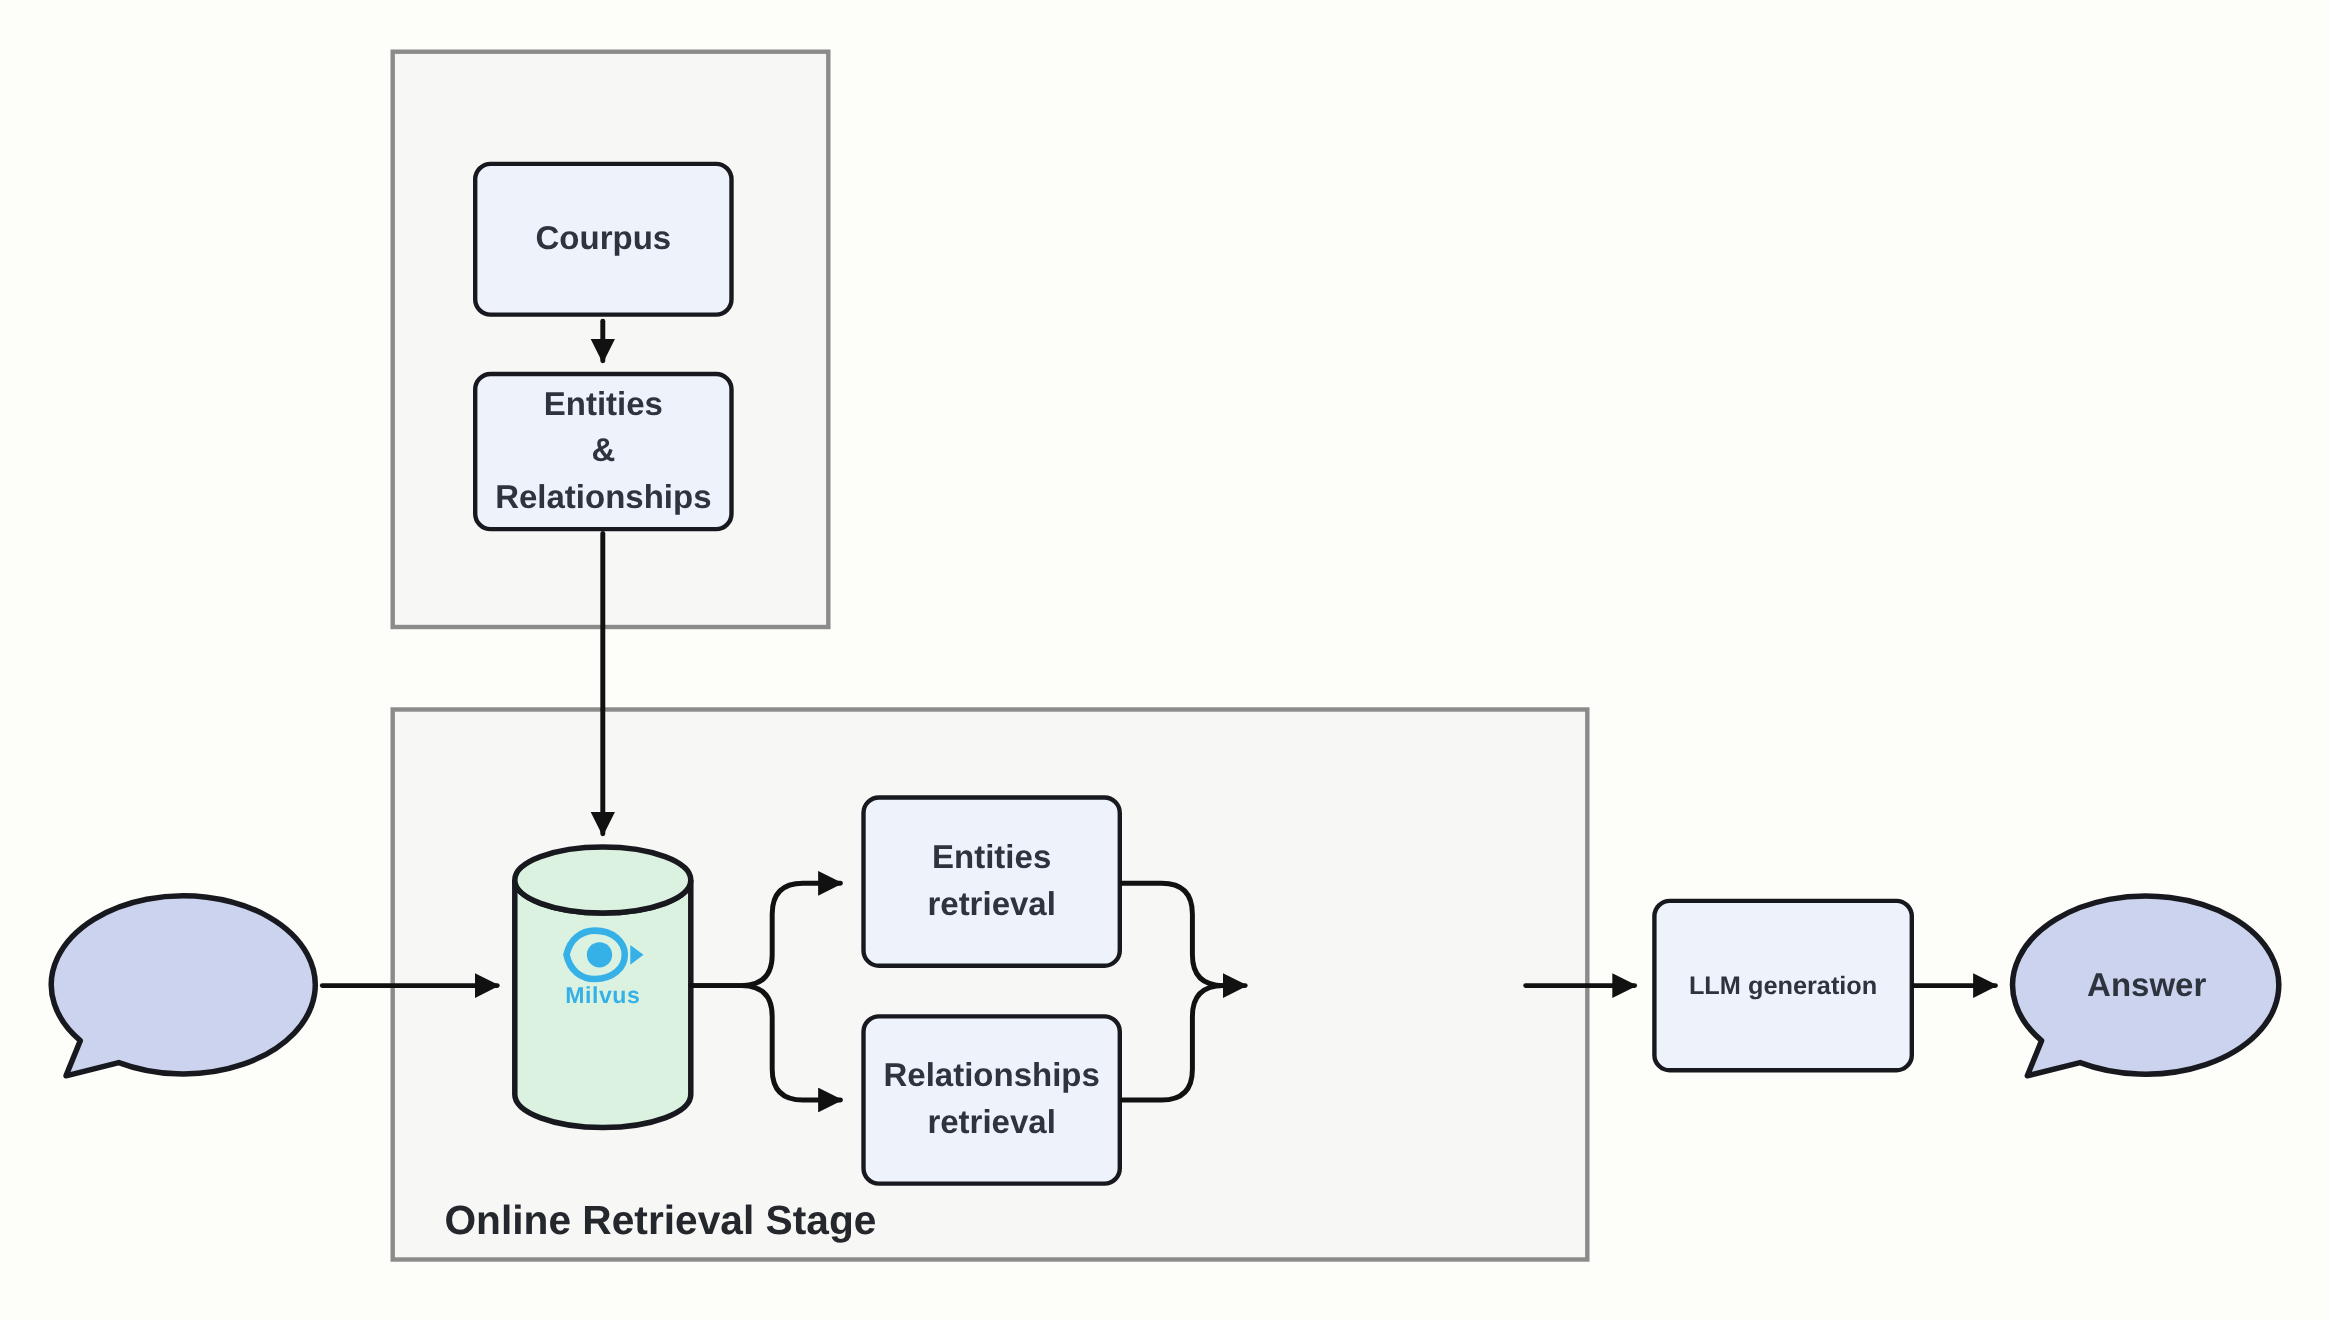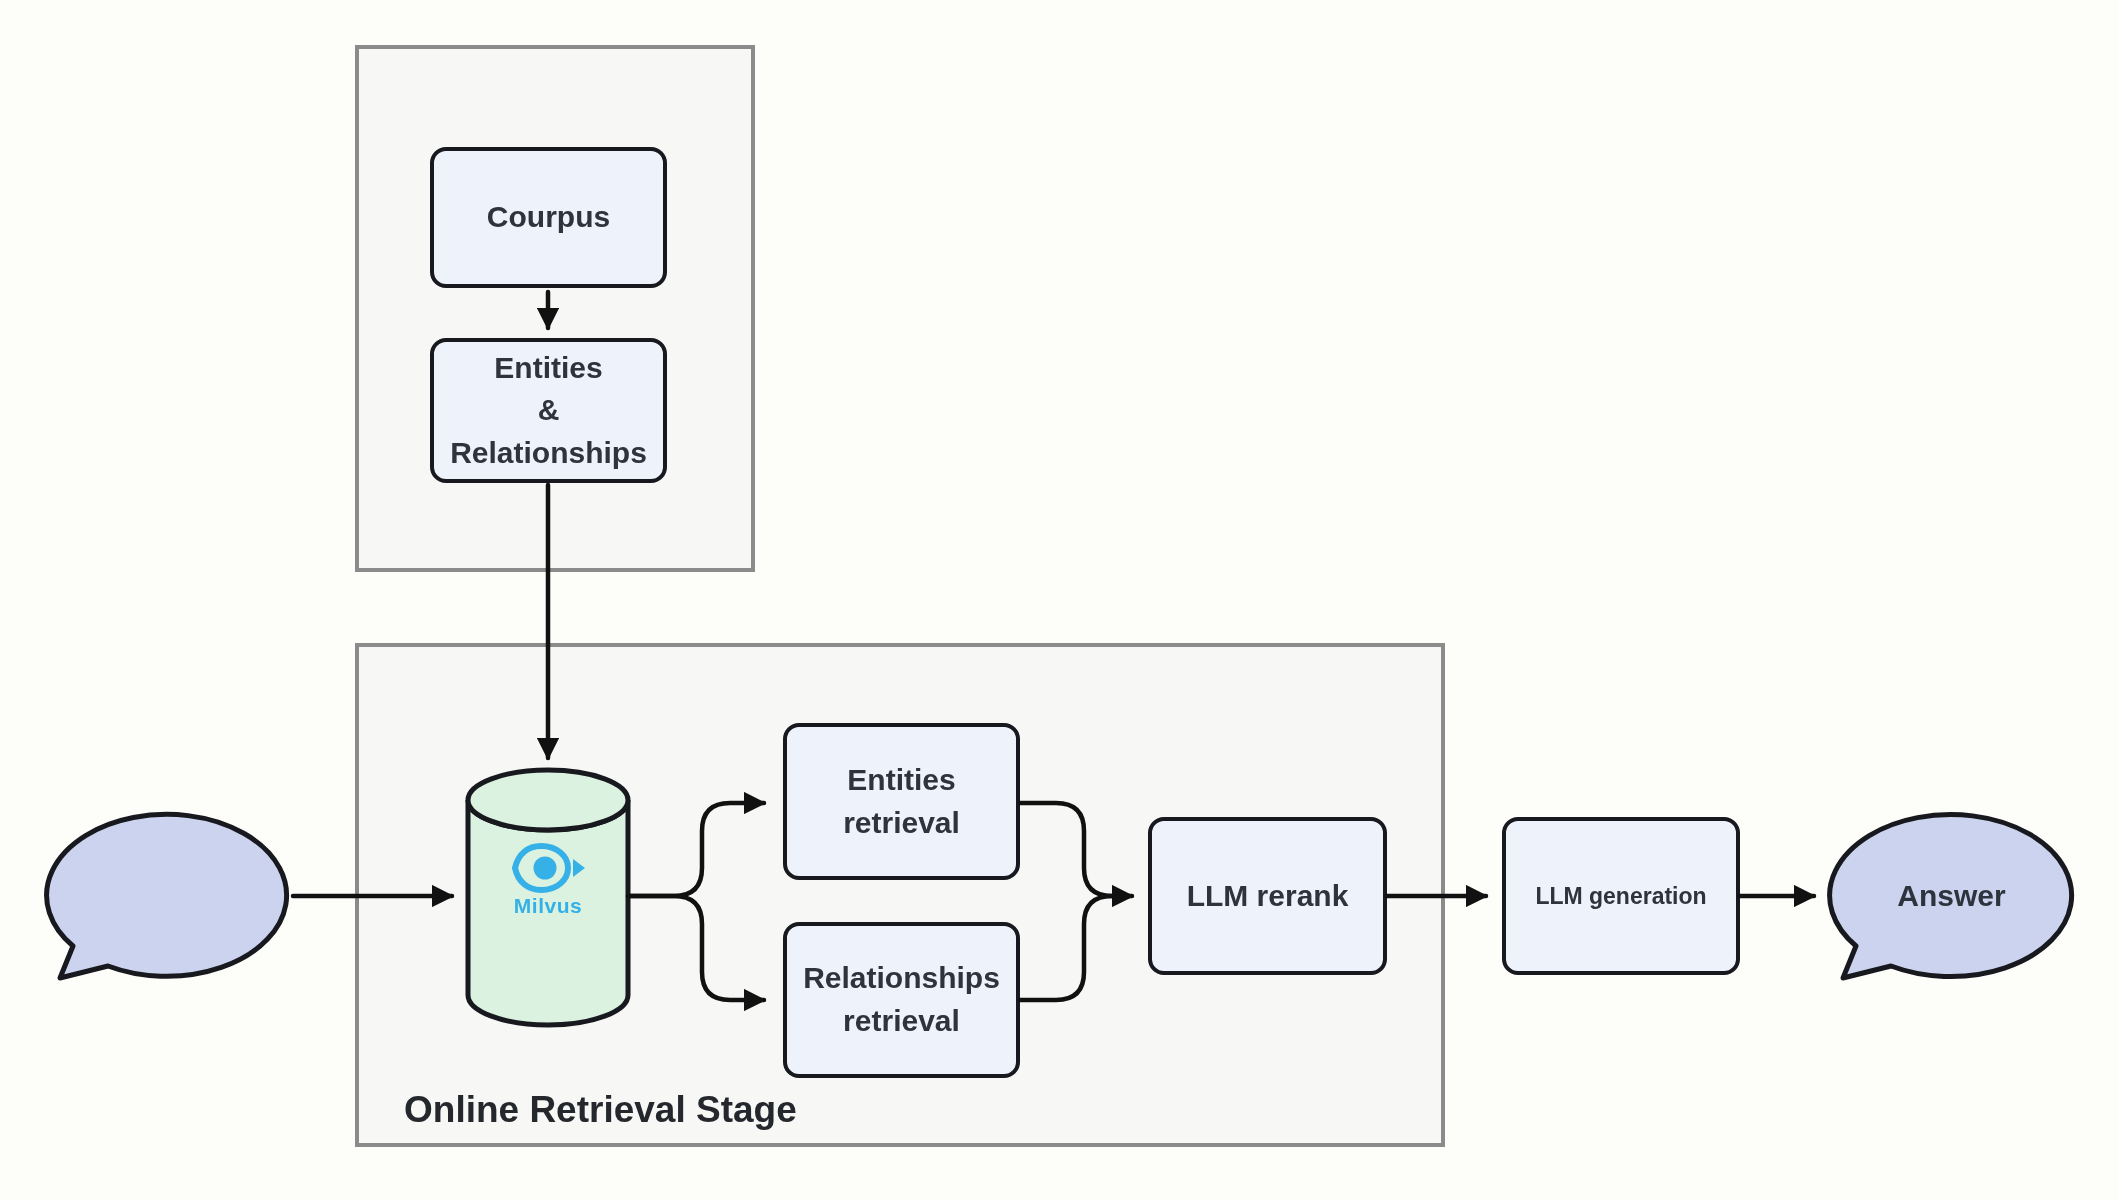--- a/index.html
+++ b/index.html
@@ -95,21 +95,20 @@
   <div class="node" style="left:430px; top:338px; width:237px; height:145px;">Entities
 &amp;
 Relationships</div>
 
   <div class="node" style="left:783px; top:723px; width:237px; height:157px;">Entities
 retrieval</div>
 
   <div class="node" style="left:783px; top:922px; width:237px; height:156px;">Relationships
 retrieval</div>
 
-  <div class="node single" style="left:1148px; top:817px; width:239px; height:158px;">LLM rerank</div>
 
   <div class="node single" style="left:1502px; top:817px; width:238px; height:158px; font-size:23px;">LLM generation</div>
 
   <svg id="overlay" width="2118" height="1200" viewBox="0 0 2118 1200">
     <defs>
       <marker id="ah" viewBox="0 0 10 10" refX="9" refY="5" markerWidth="5" markerHeight="5" orient="auto-start-reverse">
         <path d="M 0 0 L 10 5 L 0 10 z" fill="#111111"></path>
       </marker>
     </defs>
 

